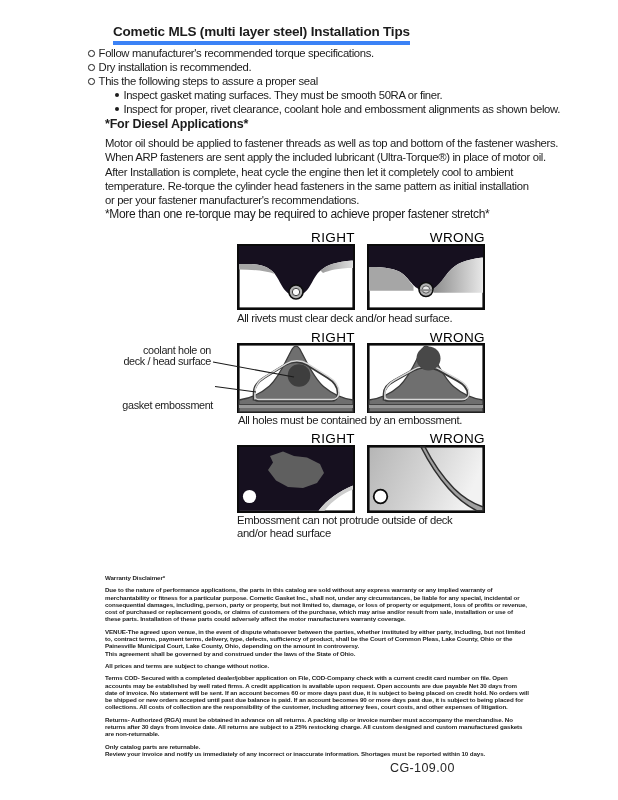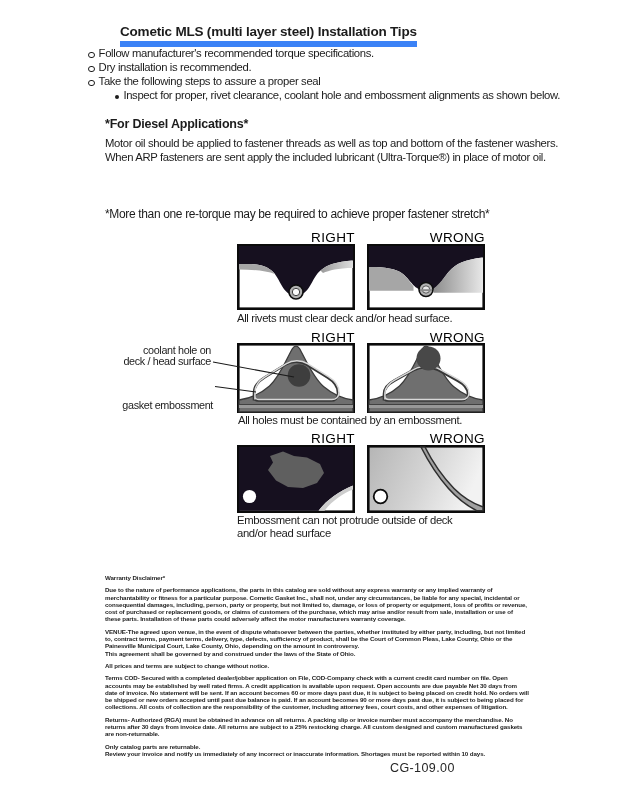--- a/index.html
+++ b/index.html
@@ -1,23 +1,23 @@
 <!DOCTYPE html>
 <html><head>
 <meta charset="utf-8">
 <style>
   html,body{margin:0;padding:0;background:#ffffff;}
   .page{position:relative;width:618px;height:800px;background:#ffffff;overflow:hidden;
         font-family:"Liberation Sans", sans-serif;color:#1c1c1c;}
   .abs{position:absolute;}
   
-  .title{left:120px;top:24px;font-size:13.5px;font-weight:bold;letter-spacing:-0.2px;
-         border-bottom:6px solid #3b82f6;padding-bottom:2px;white-space:nowrap;}
+  .title{left:113px;top:24px;font-size:13.5px;font-weight:bold;letter-spacing:-0.2px;
+         border-bottom:4px solid #3b82f6;padding-bottom:2px;white-space:nowrap;}
   .bullets{left:88px;top:46px;}
-  .b-row{display:flex;align-items:center;font-size:11.3px;line-height:14px;letter-spacing:-0.35px;white-space:nowrap;}
+  .b-row{display:flex;align-items:flex-start;font-size:11.3px;line-height:14px;letter-spacing:-0.35px;white-space:nowrap;}
   .ring{flex:0 0 auto;width:4.6px;height:4.6px;border:1.1px solid #1c1c1c;border-radius:50%;margin:4px 4px 0 0;}
   .subs{left:115px;top:88px;}
   .dot{flex:0 0 auto;width:4.4px;height:4.4px;background:#1c1c1c;border-radius:50%;margin:4.5px 4px 0 0;}
   
   .d-head{left:105px;top:117px;font-size:12.5px;font-weight:bold;letter-spacing:-0.2px;}
   .para{font-size:11.3px;line-height:14.2px;letter-spacing:-0.35px;white-space:pre-line;width:480px;}
   .p1{left:105px;top:136px;}
   .p2{left:105px;top:165px;}
   .note{left:105px;top:207px;font-size:12px;letter-spacing:-0.35px;white-space:nowrap;}
   
@@ -45,34 +45,41 @@
     <div class="b-row">
       <span class="ring"></span>
       <span>Follow manufacturer's recommended torque specifications.</span>
     </div>
     <div class="b-row">
       <span class="ring"></span>
       <span>Dry installation is recommended.</span>
     </div>
     <div class="b-row">
       <span class="ring"></span>
-      <span>Take the following steps to assure a proper seal</span>
+      <span>This the following steps to assure a proper seal</span>
     </div>
   </div>
 
   <div class="abs subs">
+    <div class="b-row">
+      <span class="dot"></span>
+      <span>Inspect gasket mating surfaces.  They must be smooth 50RA or finer.</span>
+    </div>
     <div class="b-row">
       <span class="dot"></span>
       <span>Inspect for proper, rivet clearance, coolant hole and embossment alignments as shown below.</span>
     </div>
   </div>
 
   <div class="abs d-head">*For Diesel Applications*</div>
   <div class="abs para p1">Motor oil should be applied to fastener threads as well as top and bottom of the fastener washers.
 When ARP fasteners are sent apply the included lubricant (Ultra-Torque®) in place of motor oil.</div>
+  <div class="abs para p2">After Installation is complete, heat cycle the engine then let it completely cool to ambient
+temperature. Re-torque the cylinder head fasteners in the same pattern as initial installation
+or per your fastener manufacturer's recommendations.</div>
   <div class="abs note">*More than one re-torque may be required to achieve proper fastener stretch*</div>
 
   <svg width="0" height="0" style="position:absolute">
     <defs>
       <linearGradient id="gw1" x1="0" y1="0" x2="1" y2="0">
         <stop offset="0" stop-color="#9a9a9a"></stop>
           <stop offset="1" stop-color="#dedede"></stop>
       </linearGradient>
       <linearGradient id="gw2" x1="0" y1="0" x2="1" y2="0">
         <stop offset="0" stop-color="#8d8d8d"></stop>

